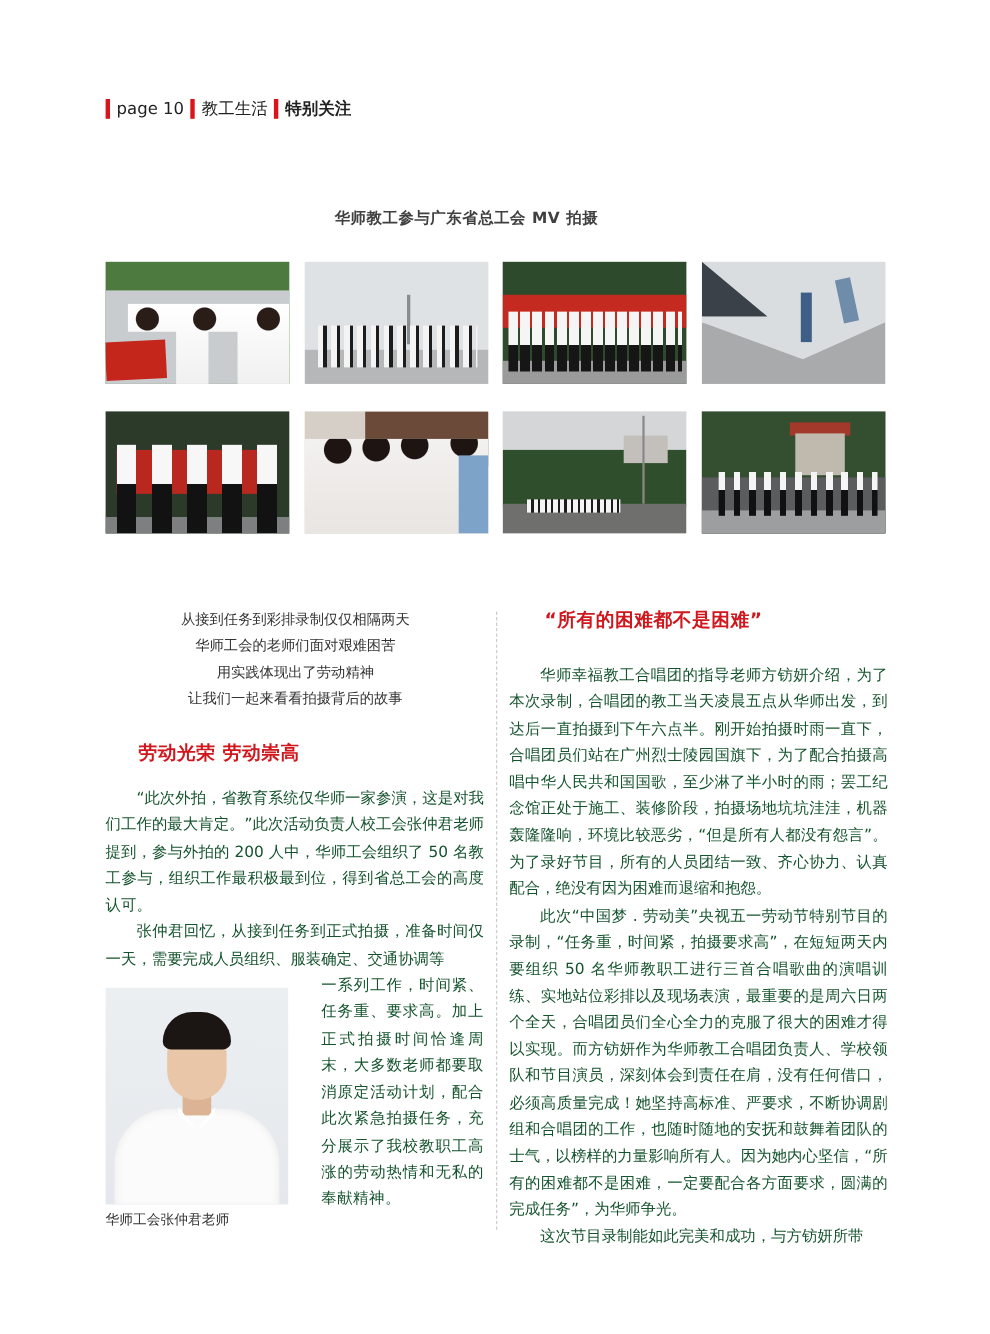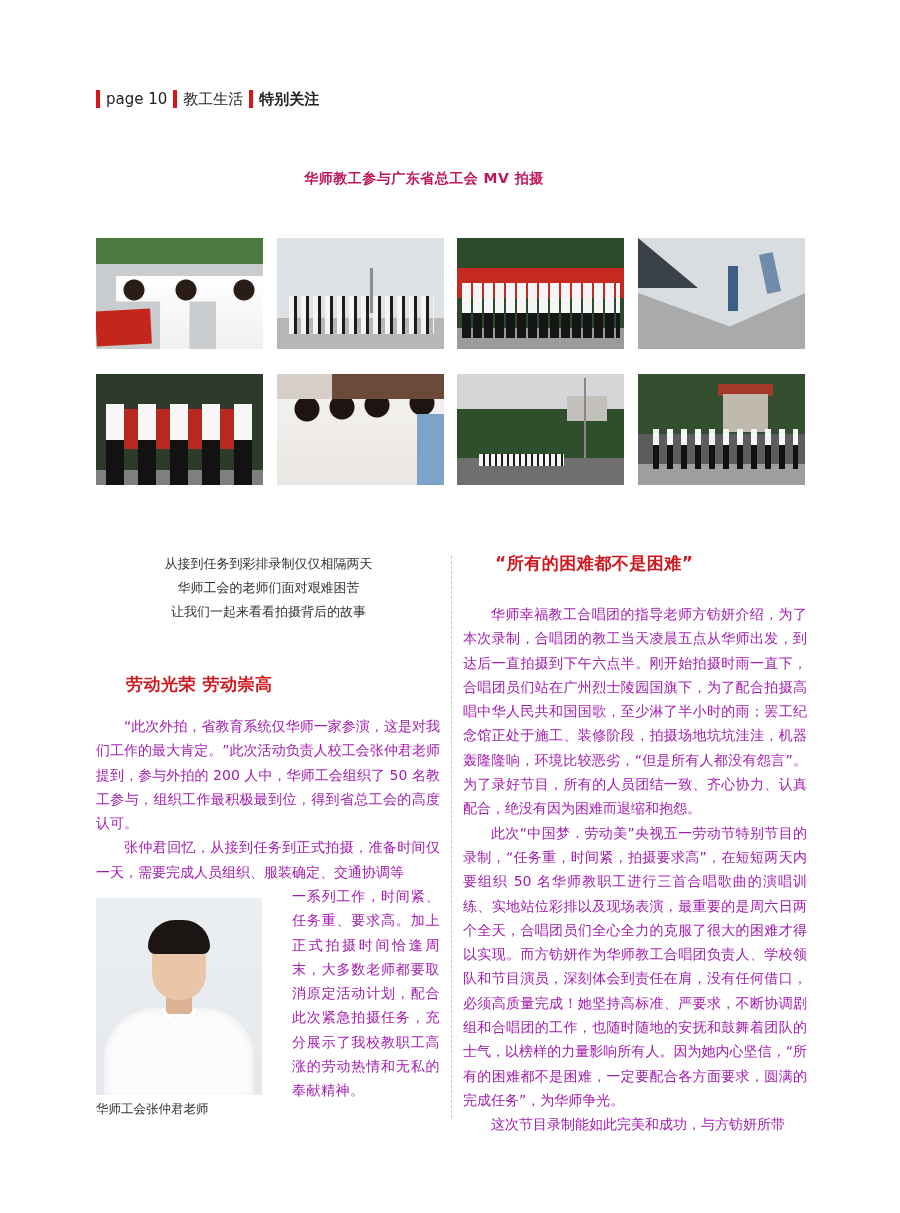--- a/index.html
+++ b/index.html
@@ -6,21 +6,21 @@
   html, body { width: 900px; height: 1213px; background: #ffffff; overflow: hidden; }
   body { position: relative; font-family: "DejaVu Sans", "Liberation Sans", sans-serif; color: #222; }
 
   
   .page-header { position: absolute; left: 96px; top: 60px; height: 22px; display: flex; align-items: center; font-size: 15px; color: #222; margin-top: 28px; }
   .page-header .bar { display: inline-block; width: 4px; height: 18px; background: #d9141b; margin-right: 6px; }
   .page-header .seg { margin-right: 6px; white-space: nowrap; }
   .page-header .seg.bold { font-weight: bold; }
 
   
-  .gallery-title { position: absolute; left: 0; width: 848px; top: 170px; text-align: center; font-size: 14px; font-weight: bold; color: #be185d; letter-spacing: 0.5px; }
+  .gallery-title { position: absolute; left: 0; width: 848px; top: 190px; text-align: center; font-size: 14px; font-weight: bold; color: #404040; letter-spacing: 0.5px; }
   .photo { position: absolute; width: 167px; height: 111px; overflow: hidden; }
   .photo .sky, .photo .mid, .photo .ground, .photo .people, .photo .accent { position: absolute; }
 
   
   .p1 { background: #4d7a3e; }
   .p1 .mid { left: 0; top: 26px; width: 167px; height: 85px; background: #c9ccce; }
   .p1 .people { left: 20px; top: 38px; width: 147px; height: 73px;
     background:
       radial-gradient(circle at 18px 14px, #2a1d18 10px, transparent 11px),
       radial-gradient(circle at 70px 14px, #2a1d18 10px, transparent 11px),
@@ -91,21 +91,21 @@
   
   .divider { position: absolute; left: 451px; top: 556px; width: 0; height: 562px; border-left: 1.5px dashed #c8c8c8; }
 
   .intro { position: absolute; left: 96px; top: 552px; width: 345px; text-align: center; font-family: "DejaVu Serif", "Liberation Serif", serif; font-size: 13px; line-height: 24px; color: #333; }
   .intro p { margin: 0; }
 
   .section-heading { position: absolute; font-size: 17px; font-weight: bold; color: #d0171d; letter-spacing: 0.5px; white-space: nowrap; }
   .h-left { left: 126px; top: 673px; }
   .h-right { left: 495px; top: 552px; }
 
-  .body-text { position: absolute; font-size: 14px; line-height: 24.3px; color: #a21caf; text-align: justify; }
+  .body-text { position: absolute; font-size: 14px; line-height: 24.3px; color: #14532d; text-align: justify; }
   .body-text p { text-indent: 2em; margin: 0; }
   .col-left { left: 96px; top: 714px; width: 344px; }
   .col-left-wrap { left: 292px; top: 884px; width: 148px; letter-spacing: 0.5px; }
   .col-right { left: 463px; top: 602px; width: 344px; }
   .col-left-wrap p { text-indent: 0; }
 
   .portrait { position: absolute; left: 96px; top: 898px; width: 166px; height: 197px; background: linear-gradient(#eceff2, #e4e8ec); overflow: hidden; }
   .portrait .hair { position: absolute; left: 52px; top: 22px; width: 62px; height: 34px; background: #1b1614; border-radius: 30px 30px 8px 8px; }
   .portrait .face { position: absolute; left: 56px; top: 36px; width: 54px; height: 66px; background: #e9c6a8; border-radius: 24px 24px 26px 26px; }
   .portrait .neck { position: absolute; left: 70px; top: 96px; width: 26px; height: 20px; background: #dcb394; }
@@ -171,20 +171,21 @@
     <div class="ground"></div>
     <div class="accent"></div>
     <div class="people"></div>
 </div>
 
 <div class="divider"></div>
 
 <div class="intro">
   <p>从接到任务到彩排录制仅仅相隔两天</p>
   <p>华师工会的老师们面对艰难困苦</p>
+  <p>用实践体现出了劳动精神</p>
   <p>让我们一起来看看拍摄背后的故事</p>
 </div>
 
 <div class="section-heading h-left">劳动光荣 劳动崇高</div>
 
 <div class="body-text col-left">
   <p>“此次外拍，省教育系统仅华师一家参演，这是对我们工作的最大肯定。”此次活动负责人校工会张仲君老师提到，参与外拍的 200 人中，华师工会组织了 50 名教工参与，组织工作最积极最到位，得到省总工会的高度认可。</p>
   <p>张仲君回忆，从接到任务到正式拍摄，准备时间仅一天，需要完成人员组织、服装确定、交通协调等</p>
 </div>
 

